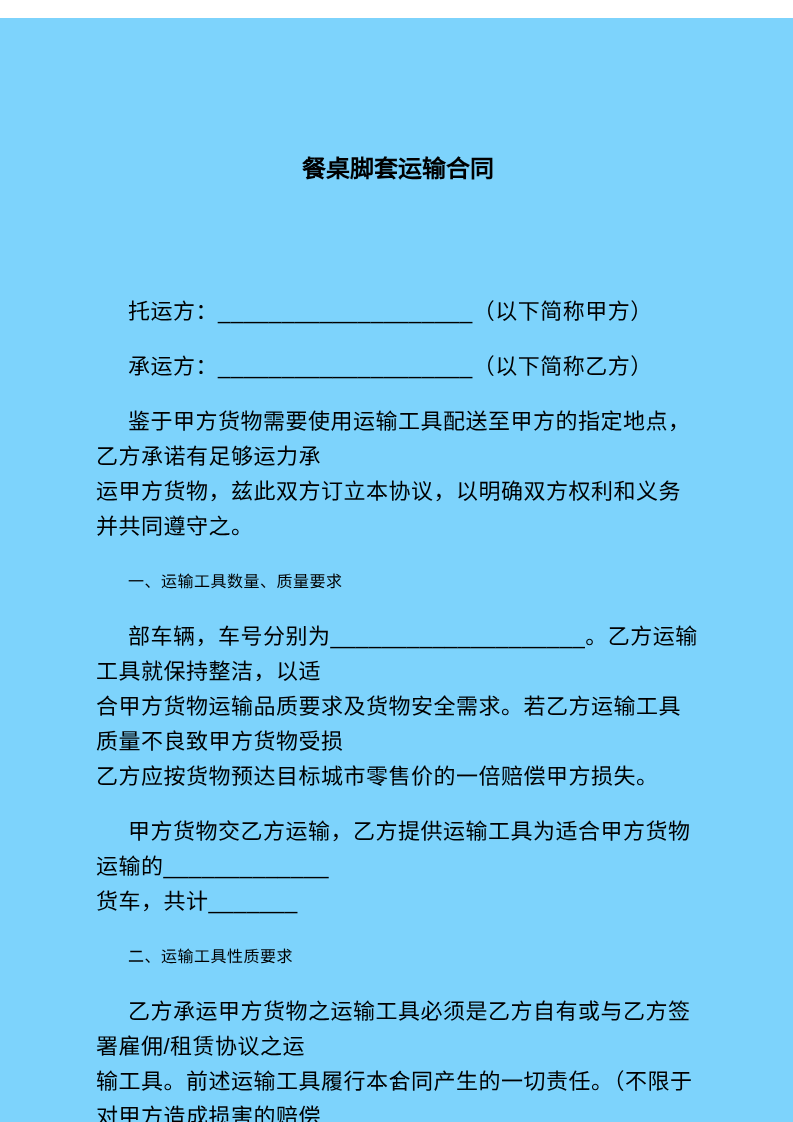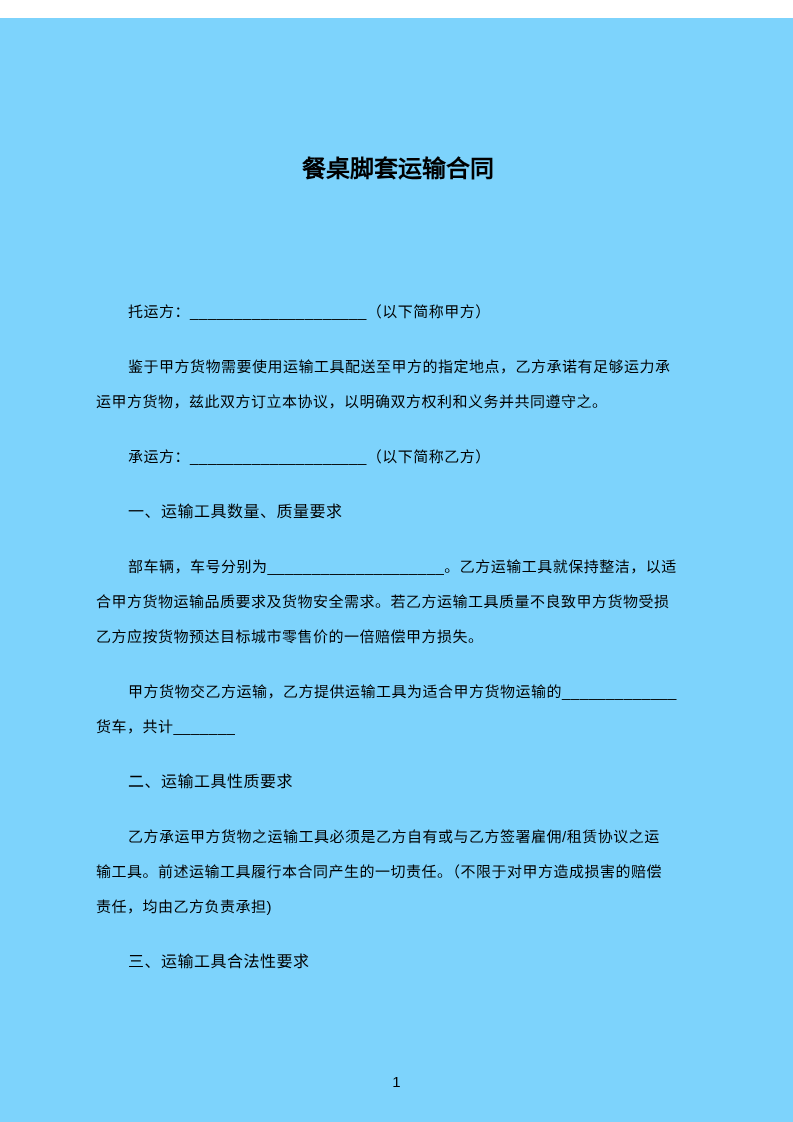--- a/index.html
+++ b/index.html
@@ -24,21 +24,21 @@
   }
   .doc-title {
     margin: 134px 0 108px 0;
     font-size: 24px;
     line-height: 34px;
     font-weight: bold;
     text-align: center;
     white-space: pre-line;
   }
   .para {
-    font-size: 15px;
+    font-size: 22px;
     line-height: 35px;
     margin: 0 0 20px 0;
     text-indent: 32px;
     text-align: left;
     white-space: pre-line;
     letter-spacing: 0.5px;
   }
   .heading {
     font-size: 16px;
     line-height: 35px;
@@ -60,24 +60,24 @@
 </head>
 <body>
 
 <div class="page">
   <div class="content">
 
     <h1 class="doc-title">餐桌脚套运输合同</h1>
 
     <p class="para">托运方：____________________（以下简称甲方）</p>
 
+    <p class="para">承运方：____________________（以下简称乙方）</p>
+
     <p class="para">鉴于甲方货物需要使用运输工具配送至甲方的指定地点，乙方承诺有足够运力承
 运甲方货物，兹此双方订立本协议，以明确双方权利和义务并共同遵守之。</p>
-
-    <p class="para">承运方：____________________（以下简称乙方）</p>
 
 
     <p class="heading">一、运输工具数量、质量要求</p>
 
     <p class="para">部车辆，车号分别为____________________。乙方运输工具就保持整洁，以适
 合甲方货物运输品质要求及货物安全需求。若乙方运输工具质量不良致甲方货物受损
 乙方应按货物预达目标城市零售价的一倍赔偿甲方损失。</p>
 
     <p class="para">甲方货物交乙方运输，乙方提供运输工具为适合甲方货物运输的_____________
 货车，共计_______</p>

